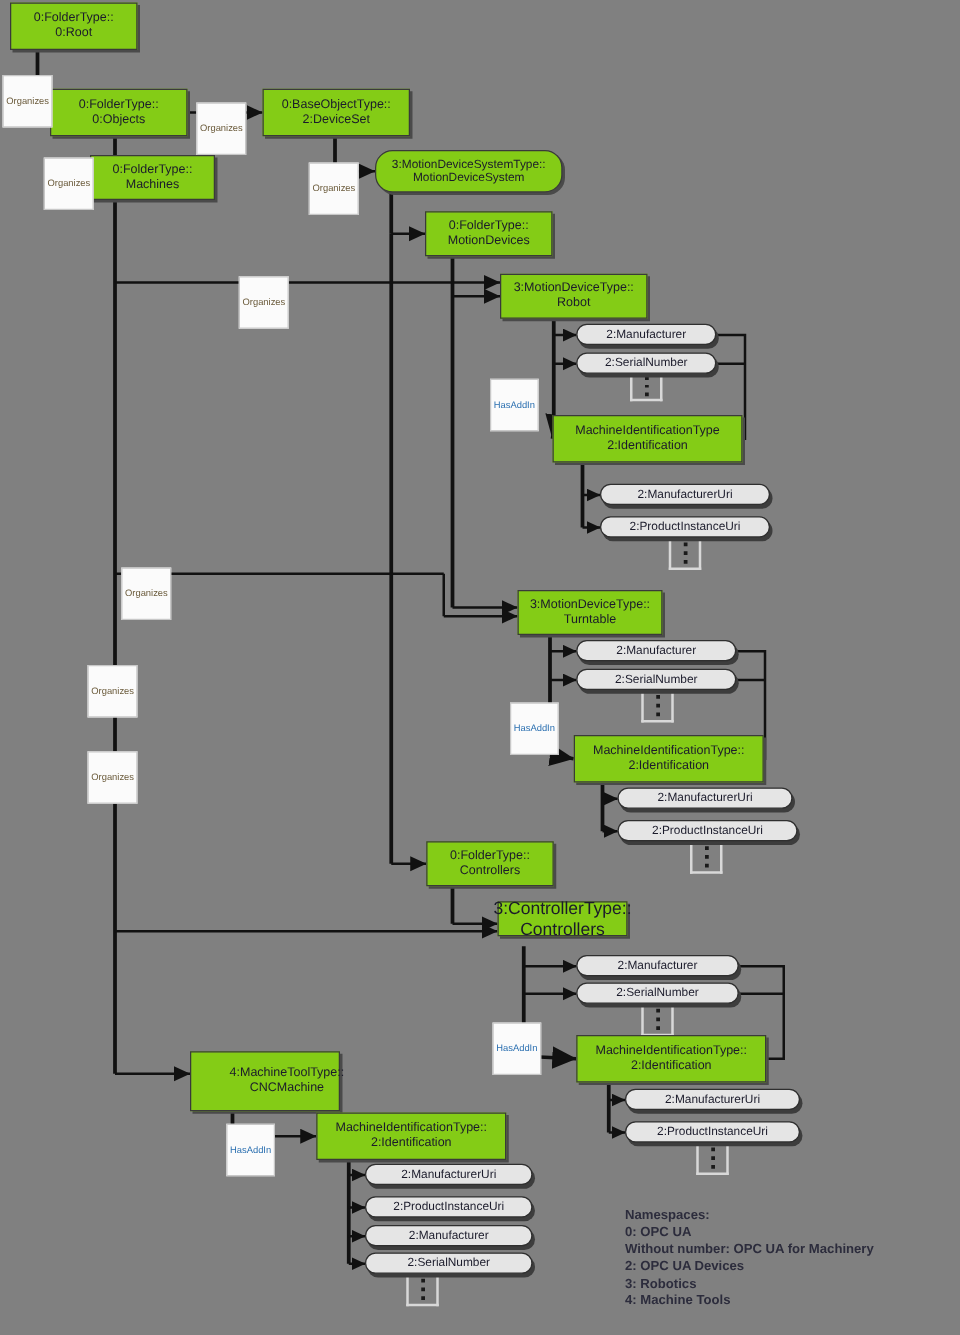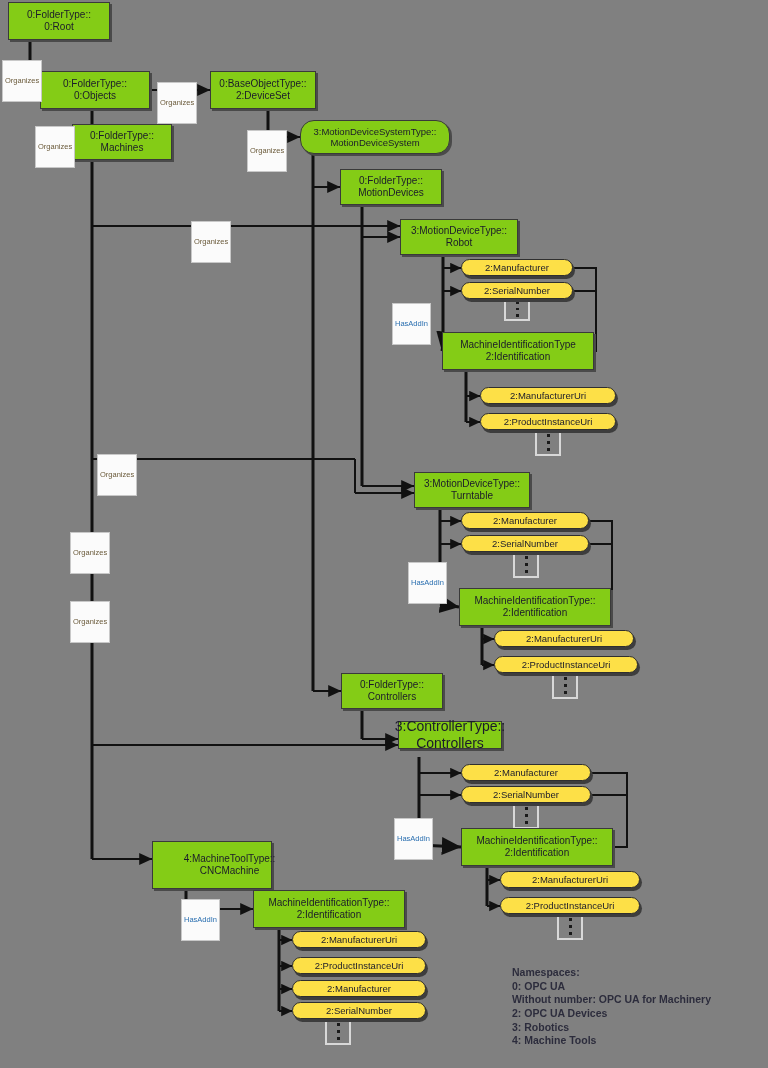--- a/index.html
+++ b/index.html
@@ -32,21 +32,21 @@
     line-height:1.18;
     padding:1px 3px;
     z-index:5;
   }
   .obj .l1,.obj .l2{display:block;white-space:nowrap;}
 
   
   .var{
     position:absolute;
     box-sizing:border-box;
-    background:#fde047;
+    background:#e5e5e5;
     border:1px solid #2f2f2f;
     border-radius:11px;
     box-shadow:2px 3px 0 0 #3d3d3d;
     display:flex;
     align-items:center;
     justify-content:center;
     text-align:center;
     color:#1b1b2b;
     white-space:nowrap;
     z-index:5;
@@ -195,21 +195,21 @@
 
   <div id="nodes-layer">
       <div class="obj" style="left: 8px; top: 2px; width: 102px; height: 38px; font-size: 10px;">
         <span class="l1">0:FolderType::</span>
         <span class="l2">0:Root</span>
       </div>
       <div class="obj" style="left: 40px; top: 71px; width: 110px; height: 38px; font-size: 10px;">
         <span class="l1">0:FolderType::</span>
         <span class="l2">0:Objects</span>
       </div>
-      <div class="obj" style="left: 210px; top: 71px; width: 106px; height: 38px; font-size: 10px; align-items: center;">
+      <div class="obj" style="left: 210px; top: 71px; width: 118px; height: 38px; font-size: 10px; align-items: center;">
         <span class="l1">0:BaseObjectType::</span>
         <span class="l2">2:DeviceSet</span>
       </div>
       <div class="obj" style="left: 72px; top: 124px; width: 100px; height: 36px; font-size: 10px;">
         <span class="l1">0:FolderType::</span>
         <span class="l2">Machines</span>
       </div>
       <div class="obj" style="left: 300px; top: 120px; width: 150px; height: 34px; font-size: 9.5px; border-radius: 14px;">
         <span class="l1">3:MotionDeviceSystemType::</span>
         <span class="l2">MotionDeviceSystem</span>
@@ -346,21 +346,21 @@
       <span class="lbl" style="left: 191px; top: 221px; font-size: 7.5px;">Organizes</span>
       <span class="lbl" style="left: 97px; top: 454px; font-size: 7.5px;">Organizes</span>
       <span class="lbl" style="left: 70px; top: 532px; font-size: 7.5px;">Organizes</span>
       <span class="lbl" style="left: 70px; top: 601px; font-size: 7.5px;">Organizes</span>
       <span class="lbl addin" style="left: 392px; top: 303px; font-size: 7.5px;">HasAddIn</span>
       <span class="lbl addin" style="left: 408px; top: 562px; font-size: 7.5px;">HasAddIn</span>
       <span class="lbl addin" style="left: 394px; top: 818px; font-size: 7.5px;">HasAddIn</span>
       <span class="lbl addin" style="left: 181px; top: 899px; font-size: 7.5px;">HasAddIn</span>
     </div>
 
-  <div id="legend" style="left: 500px; top: 966px; font-size: 10.5px; margin-left: 12px;">
+  <div id="legend" style="left: 500px; top: 966px; font-size: 10.5px;">
       <div>Namespaces:</div>
       <div>0: OPC UA</div>
       <div>Without number: OPC UA for Machinery</div>
       <div>2: OPC UA Devices</div>
       <div>3: Robotics</div>
       <div>4: Machine Tools</div>
     </div>
 </div>
 
 </body></html>

